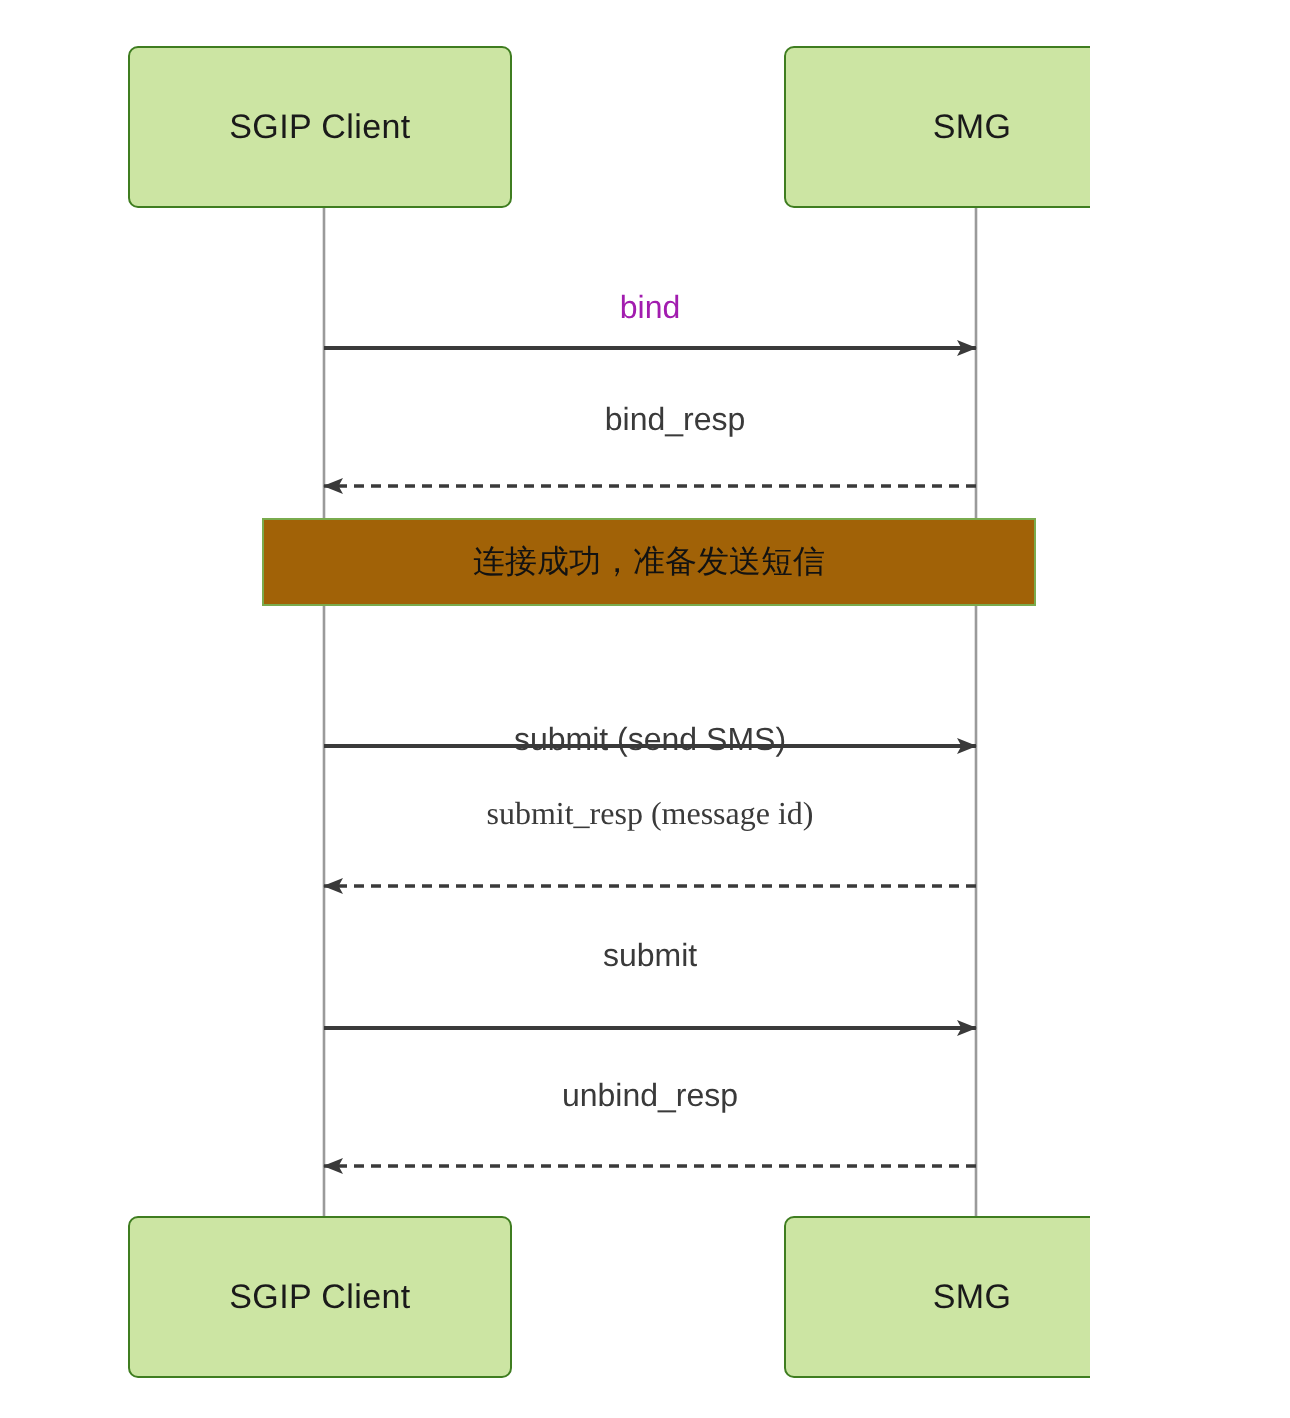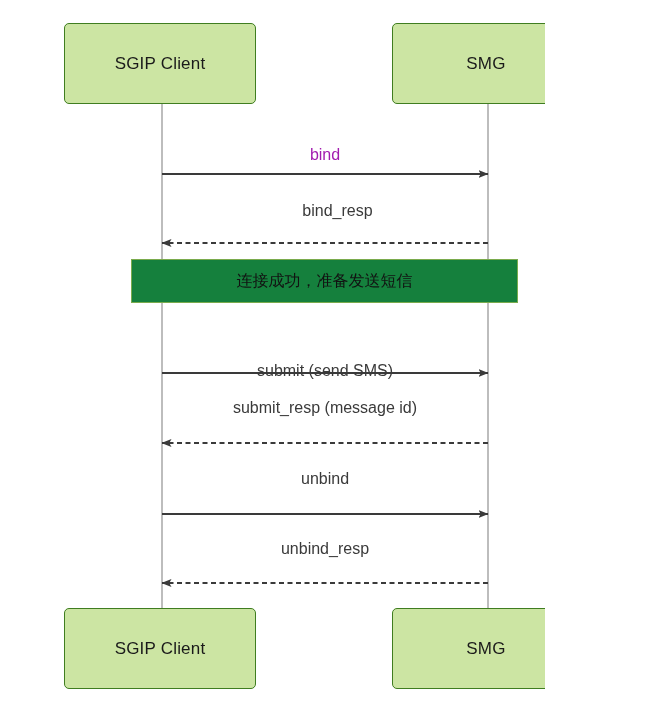--- a/index.html
+++ b/index.html
@@ -103,26 +103,26 @@
         <span class="participant-label">SGIP Client</span>
       </div>
       <div class="participant-box" style="left: 392px; top: 23px; width: 188px; height: 81px; background: rgb(204, 229, 163); border-color: rgb(63, 125, 32);">
         <span class="participant-label">SMG</span>
       </div>
       <div class="participant-box" style="left: 392px; top: 608px; width: 188px; height: 81px; background: rgb(204, 229, 163); border-color: rgb(63, 125, 32);">
         <span class="participant-label">SMG</span>
       </div>
     </div>
   <div id="note-layer">
-      <div class="note-box" style="left: 131px; top: 259px; width: 387px; height: 44px; background: #15803d; border-color: rgb(122, 171, 77);">
+      <div class="note-box" style="left: 131px; top: 259px; width: 387px; height: 44px; background: #a16207; border-color: rgb(122, 171, 77);">
         <span class="note-label">连接成功，准备发送短信</span>
       </div>
     </div>
   <div id="label-layer">
       <div class="msg-label" style="left: 325px; top: 131px; color: #a21caf; margin-top: 16px;">bind</div>
       <div class="msg-label" style="left: 325px; top: 203px; color: rgb(58, 58, 58); padding-left: 25px;">bind_resp</div>
       <div class="msg-label" style="left: 325px; top: 331px; color: rgb(58, 58, 58); margin-top: 32px;">submit (send SMS)</div>
-      <div class="msg-label" style="left: 325px; top: 400px; color: rgb(58, 58, 58);">submit_resp (message id)</div>
-      <div class="msg-label" style="left: 325px; top: 471px; color: rgb(58, 58, 58);">unbind</div>
+      <div class="msg-label" style="left: 325px; top: 400px; color: rgb(58, 58, 58); font-family: Liberation Serif, serif;">submit_resp (message id)</div>
+      <div class="msg-label" style="left: 325px; top: 471px; color: rgb(58, 58, 58);">submit</div>
       <div class="msg-label" style="left: 325px; top: 541px; color: rgb(58, 58, 58); text-align: right;">unbind_resp</div>
     </div>
 
 </div>
 
 </body></html>

